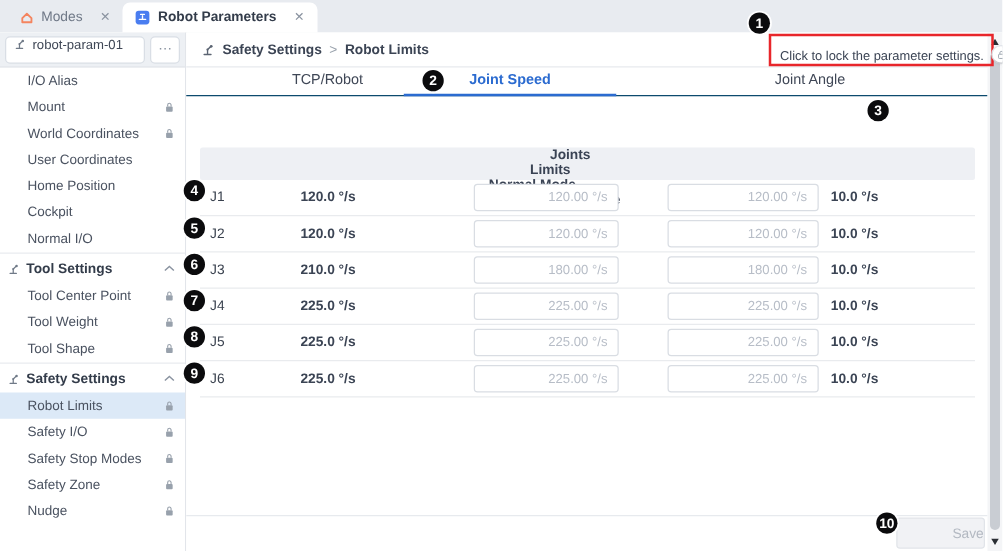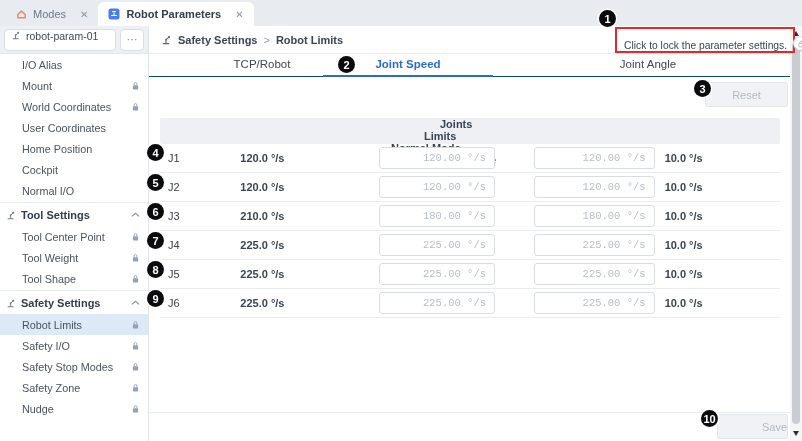--- a/index.html
+++ b/index.html
@@ -46,21 +46,21 @@
   .tr { display:flex; align-items:center; }
   .tr.head { height:26px; background:#eef0f4; border-radius:2px; font-weight:bold; color:#3a4354;flex-direction:column; }
   .tr.row { height:29px; border-bottom:1px solid #e9ebee; }
   .c1 { width:76px; padding-left:8px; }
   .c2 { width:108px; padding-left:8px; font-weight:bold; }
   .c3 { width:170px; padding-left:6px; display:flex; }
   .c4 { width:136px; display:flex;margin-left:32px; }
   .c5 { width:130px; padding-left:8px; font-weight:bold; }
   .tr.head .c2, .tr.head .c5 { font-weight:bold; }
   .tr.row .c1 { font-weight:normal; color:#39414e; }
-  .val-input { margin-left:auto; height:22px; border:1px solid #d9dde3; border-radius:3px; background:#fff; text-align:right; padding-right:8px; font-size:10.5px; color:#b7bdc7; font-family:Liberation Mono, monospace; }
+  .val-input { margin-left:auto; height:22px; border:1px solid #d9dde3; border-radius:3px; background:#fff; text-align:right; padding-right:8px; font-size:10.5px; color:#b7bdc7; font-family:Liberation Sans, sans-serif; }
   .c3 .val-input { width:116px; margin-right:1px; }
   .c4 .val-input { width:121px; margin-right:2px; }
 
   
   .scrollbar { position:absolute; right:0; top:0; width:12px; height:415px; background:#f4f5f7; }
   .sb-thumb { position:absolute; left:2px; top:16px; width:8px; height:382px; background:#c9cdd3; border-radius:4px; }
   .sb-arrow { position:absolute; left:3px; width:0; height:0; border-left:3.5px solid transparent; border-right:3.5px solid transparent; }
   .sb-up { top:5px; border-bottom:5px solid #2a2e34; }
   .sb-down { bottom:5px; border-top:5px solid #2a2e34; }
 
@@ -276,21 +276,20 @@
       <span>Robot Limits</span>
     </div>
 
     <div class="ptab-row">
       <span class="ptab" style="left:113px;">TCP/Robot</span>
       <span class="ptab active" style="left:259px;">Joint Speed</span>
       <span class="ptab" style="left:499px;">Joint Angle</span>
       <span class="ptab-underline"></span>
     </div>
 
-    <button class="btn reset-btn">Reset</button>
 
     <div class="tbl">
       <div class="tr head">
         <span class="c1">Joints</span>
         <span class="c2">Limits</span>
         <span class="c3">Normal Mode</span>
         <span class="c4">Reduced Mode</span>
       </div>
 
       <div class="tr row">

